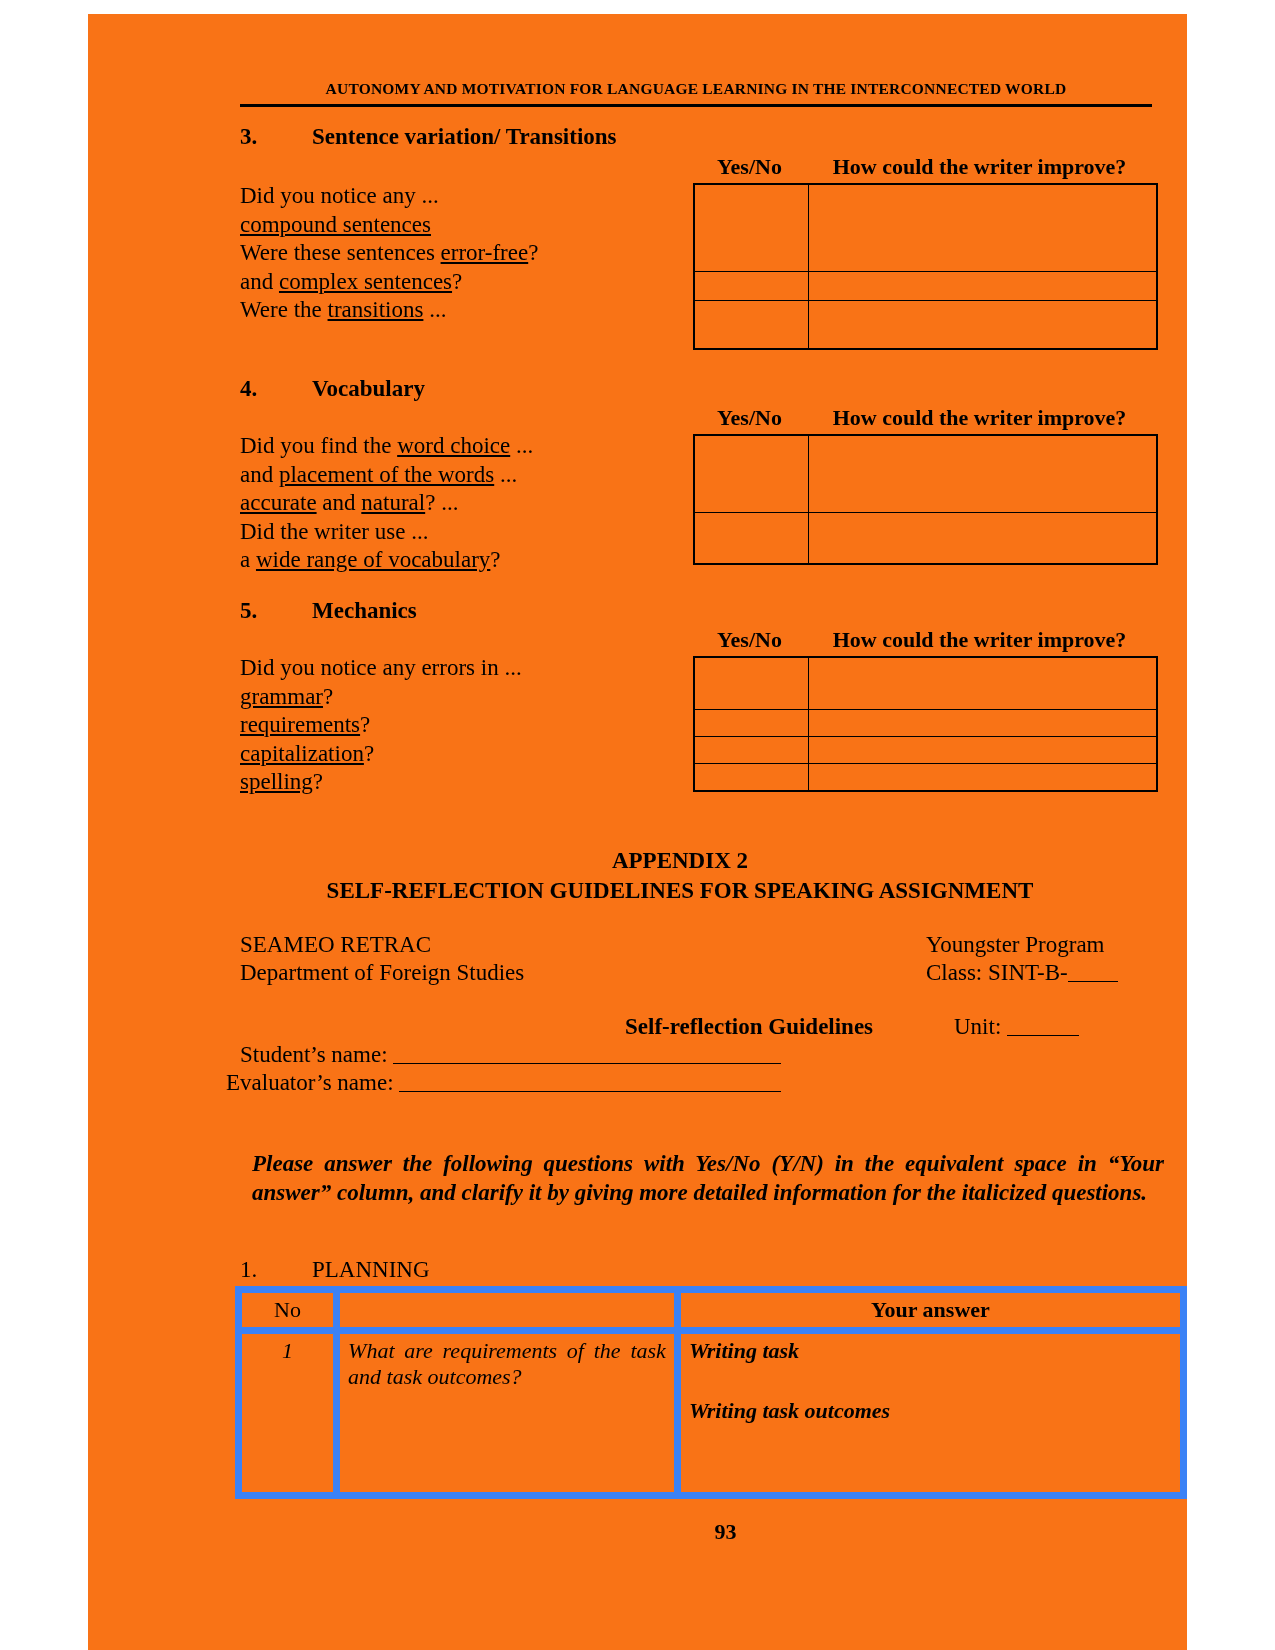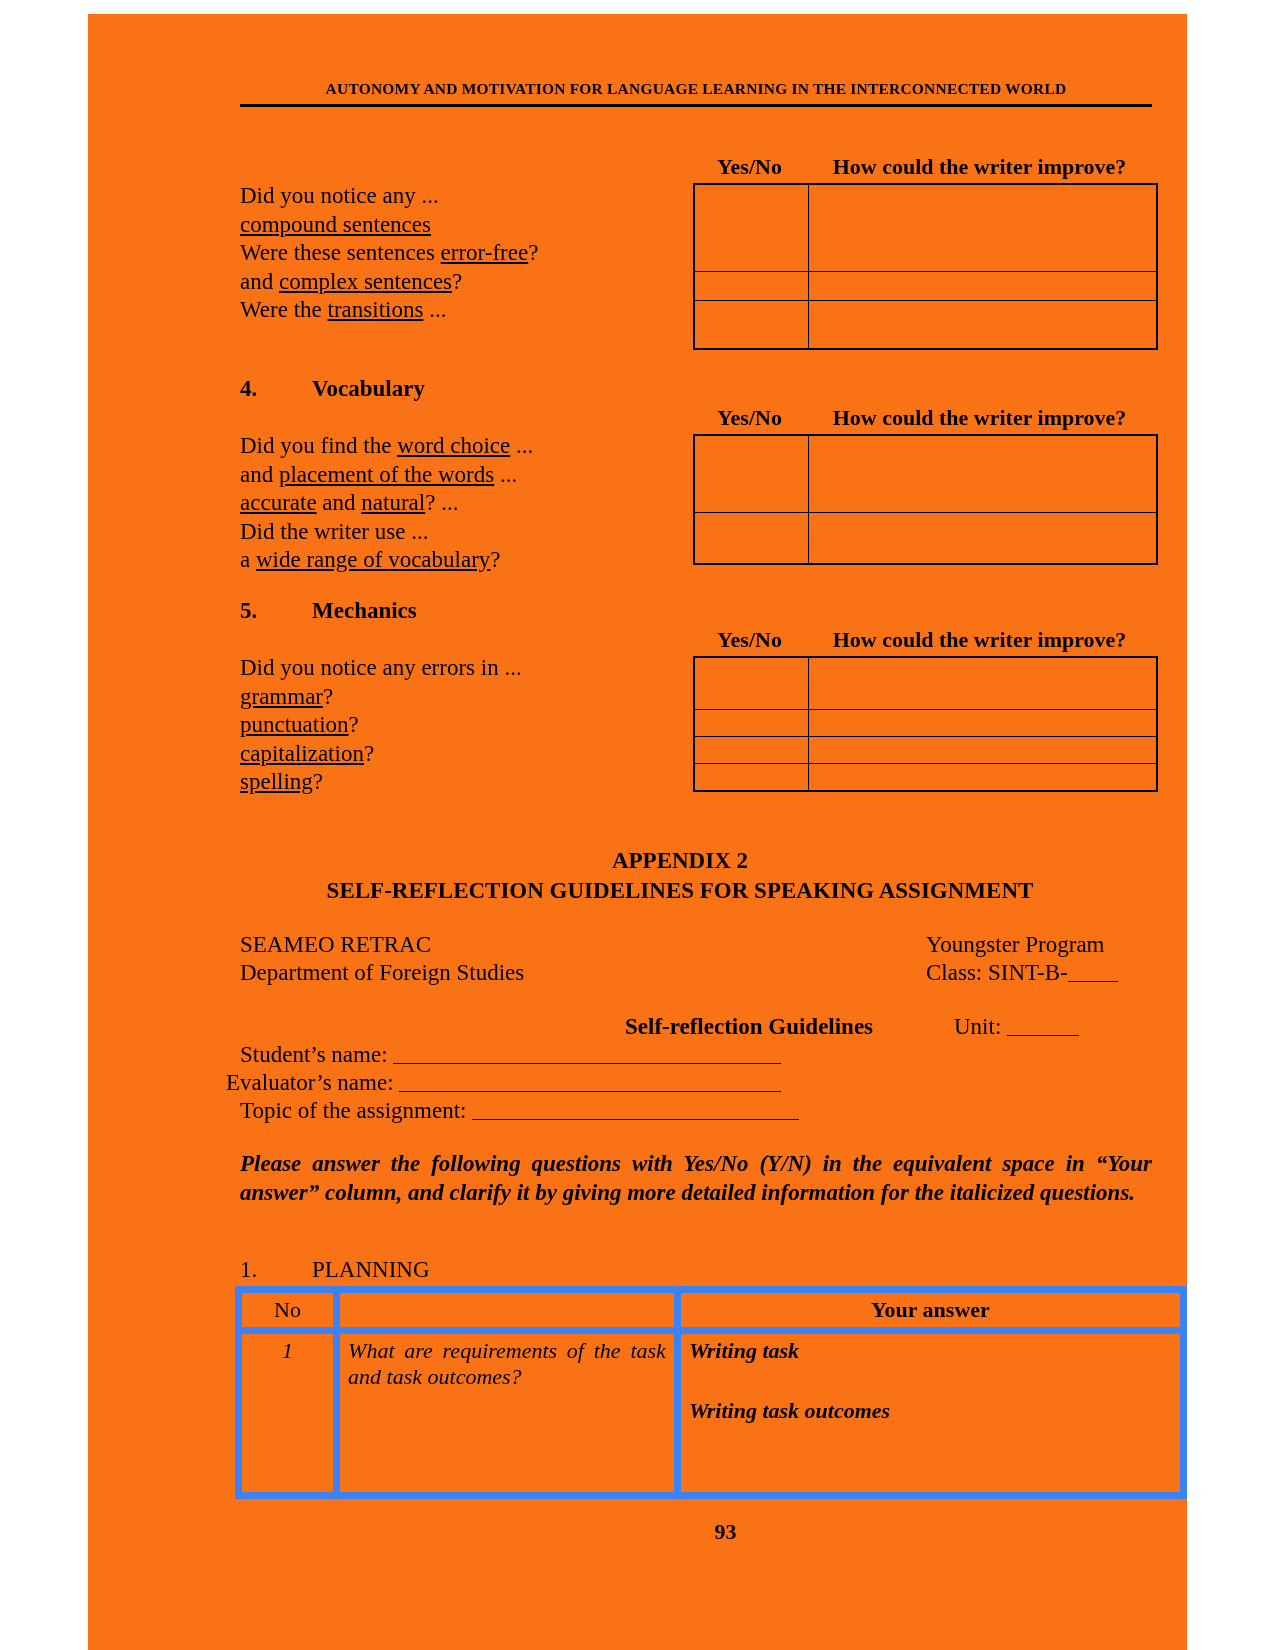--- a/index.html
+++ b/index.html
@@ -126,21 +126,21 @@
   }
 
   .field-row {
     position: absolute;
     font-size: 23px;
     white-space: nowrap;
   }
 
   .instruction {
     position: absolute;
-    left: 152px;
+    left: 164px;
     width: 912px;
     font-size: 23px;
     font-style: italic;
     font-weight: bold;
     line-height: 28.5px;
     text-align: justify;
   }
 
   .planning-label {
     position: absolute;
@@ -185,20 +185,25 @@
 </head>
 <body>
 
 <div class="page">
 
   <div class="running-head-wrap">
     <div class="running-head">AUTONOMY AND MOTIVATION FOR LANGUAGE LEARNING IN THE INTERCONNECTED WORLD</div>
     <div class="running-head-rule"></div>
   </div>
 
+  <div class="section" style="left:152px; top:110px;">
+    <div class="sec-heading">
+      <span class="num">3.</span><span>Sentence variation/ Transitions</span>
+    </div>
+  </div>
   <div class="section q-list" style="left:152px; top:168px;">
     <div>Did you notice any  ...</div>
     <div><span class="u">compound sentences</span></div>
     <div>Were these sentences <span class="u">error-free</span>?</div>
     <div>and <span class="u">complex sentences</span>?</div>
     <div>Were the <span class="u">transitions</span> ...</div>
   </div>
 
   <div class="yn-block" style="left:605px; top:140px;">
     <div class="yn-headrow">
@@ -256,21 +261,21 @@
   </div>
 
   <div class="section" style="left:152px; top:584px;">
     <div class="sec-heading">
       <span class="num">5.</span><span>Mechanics</span>
     </div>
   </div>
   <div class="section q-list" style="left:152px; top:640px;">
     <div>Did you notice any errors in ...</div>
     <div><span class="u">grammar</span>?</div>
-    <div><span class="u">punctuation</span>?</div>
+    <div><span class="u">requirements</span>?</div>
     <div><span class="u">capitalization</span>?</div>
     <div><span class="u">spelling</span>?</div>
   </div>
 
   <div class="yn-block" style="left:605px; top:613px;">
     <div class="yn-headrow">
       <div class="h-yesno">Yes/No</div>
       <div class="h-improve">How could the writer improve?</div>
     </div>
     <table class="yn">
@@ -313,24 +318,20 @@
     <span class="blank-line" style="width:72px;"></span>
   </div>
 
   <div class="field-row" style="left:152px; top:1028px;">
     <span>Student’s name:</span>
     <span class="blank-line" style="width:388px;"></span>
   </div>
   <div class="field-row" style="left:138px; top:1056px;">
     <span>Evaluator’s name:</span>
     <span class="blank-line" style="width:382px;"></span>
-  </div>
-  <div class="field-row" style="left:152px; top:1084px;">
-    <span>Topic of the assignment:</span>
-    <span class="blank-line" style="width:327px;"></span>
   </div>
 
   <div class="instruction" style="top:1136px;">Please answer the following questions with Yes/No (Y/N) in the equivalent space in “Your answer” column, and clarify it by giving more detailed information for the italicized questions.</div>
 
   <div class="planning-label" style="left:152px; top:1243px;">
     <span class="num">1.</span><span>PLANNING</span>
   </div>
 
   <table class="planning" style="left:147px; top:1272px;">
     <thead>

